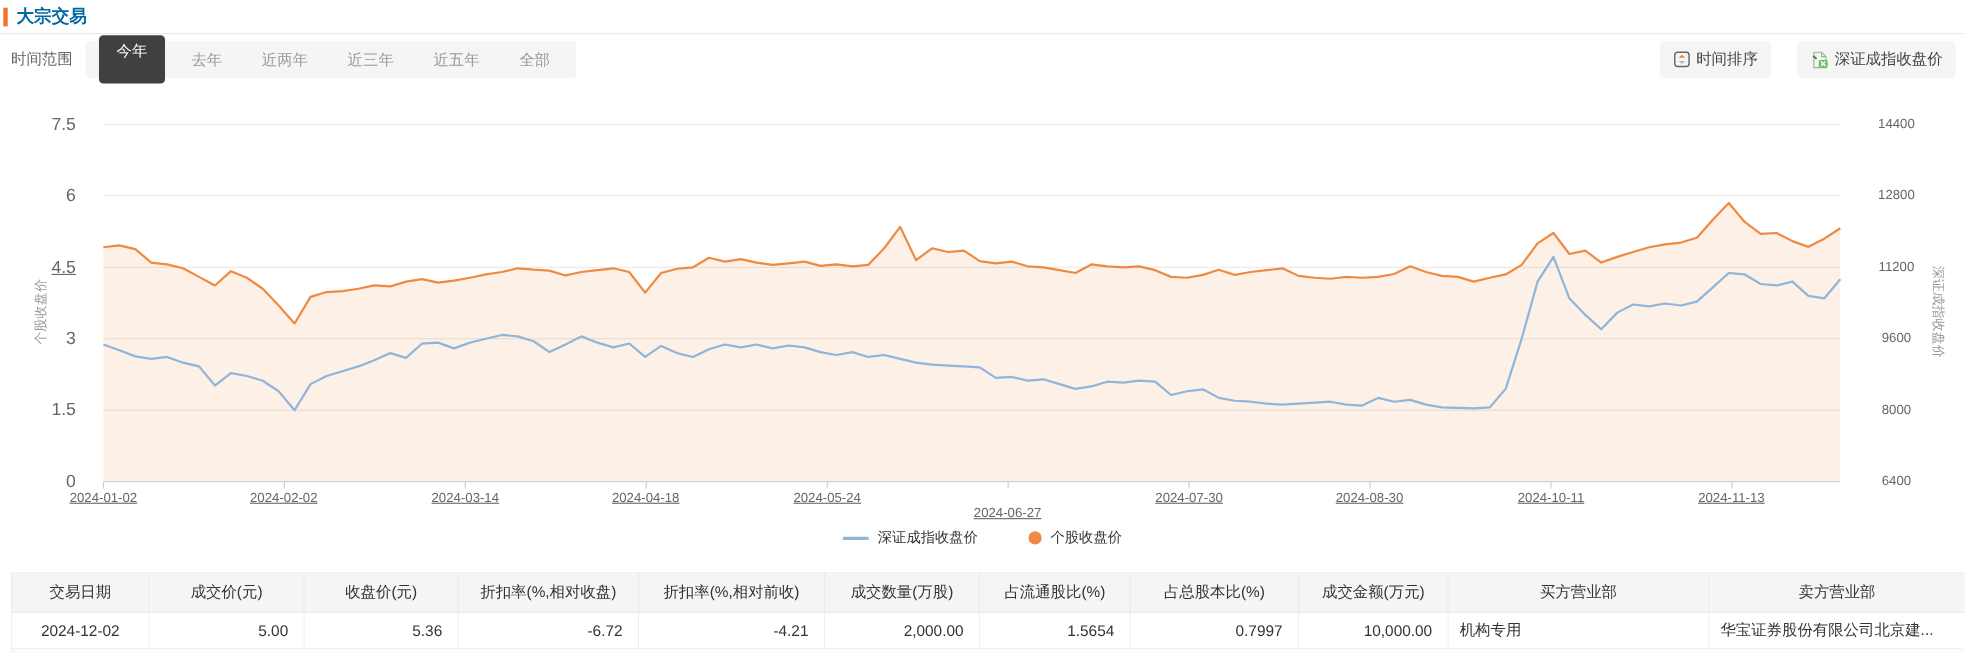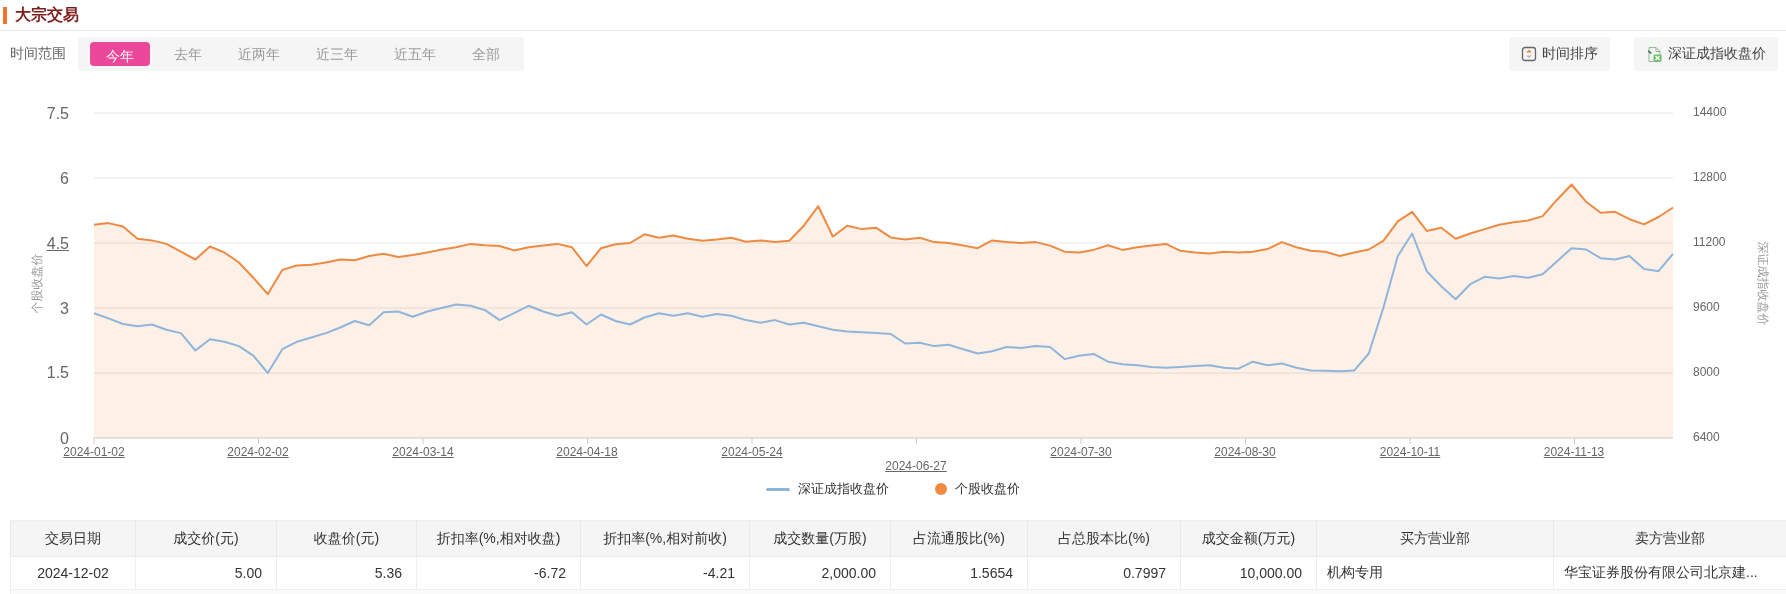--- a/index.html
+++ b/index.html
@@ -3,39 +3,39 @@
 <meta charset="utf-8">
 <style>
   * { margin:0; padding:0; box-sizing:border-box; }
   html,body { background:#fff; }
   body { font-family:"Liberation Sans","DejaVu Sans",sans-serif; color:#333; }
   .page { position:relative; width:1786px; height:594px; background:#fff; overflow:hidden; }
 
   
   .hdr { position:absolute; top:0; left:0; right:0; height:31px; border-bottom:1px solid #ebebeb; display:flex; align-items:center; }
   .hdr-bar { width:4px; height:17px; background:#f3722d; margin:0 8px 0 3px; }
-  .hdr-title { font-size:16px; font-weight:bold; color:#7f1d1d; }
+  .hdr-title { font-size:16px; font-weight:bold; color:#0369a1; }
 
   
   .toolbar { position:absolute; top:37px; left:10px; right:8px; height:34px; display:flex; align-items:center; font-size:14px; }
   .range-label { color:#666; margin-right:12px; }
   .range-group { background:#f5f5f5; border-radius:4px; height:34px; display:flex; align-items:center; padding:0 6px; }
   .range-btn { color:#999; padding:0 18px; height:34px; line-height:34px; cursor:pointer; border-radius:4px; }
-  .range-btn.active { background:#ec4899; color:#fff; height:24px; line-height:28px; margin:0 6px; padding:0 16px;text-align:right; }
+  .range-btn.active { background:#404040; color:#fff; height:44px; line-height:28px; margin:0 6px; padding:0 16px;text-align:right; }
   .date-box { background:#f5f5f5; border-radius:4px; height:34px; display:flex; align-items:center; margin-left:38px; padding:0 22px; color:#555; }
   .cal-icon { width:16px; height:16px; margin-right:12px; position:relative; }
   .spacer { flex:1; }
   .tool-btn { background:#f5f5f5; border-radius:4px; height:34px; display:flex; align-items:center; padding:0 12px; color:#444; cursor:pointer; margin-left:24px; }
   .tool-btn .ic { margin-right:5px; display:inline-flex; }
 
   
   .chart { position:absolute; top:80px; left:0; width:1786px; height:430px; }
   #plot { position:absolute; left:94px; top:33px; width:1579px; height:325px; overflow:visible; }
   .ytick { position:absolute; width:78px; text-align:right; font-size:16px; color:#666; padding-right:9px; }
-  .ytick-r { position:absolute; left:1685px; width:70px; text-align:left; font-size:12px; color:#666; padding-left:8px; }
+  .ytick-r { position:absolute; left:1685px; width:70px; text-align:center; font-size:12px; color:#666; padding-left:8px; }
   .xtick { position:absolute; top:365px; width:92px; text-align:center; font-size:12px; color:#666;text-decoration:underline; }
   .axis-name-l { position:absolute; left:-8px; top:195px; width:90px; text-align:center; font-size:12px; color:#999; transform:rotate(-90deg); transform-origin:center; }
   .axis-name-r { position:absolute; left:1712px; top:195px; width:100px; text-align:center; font-size:12px; color:#999; transform:rotate(90deg); transform-origin:center; }
   .legend { position:absolute; top:400px; left:0; width:1786px; display:flex; justify-content:center; gap:46px; font-size:13px; color:#333; }
   .legend-item { display:flex; align-items:center; gap:8px; cursor:pointer; }
   .lg-line { width:24px; height:3px; border-radius:2px; background:#8fb5da; }
   .lg-dot { width:12px; height:12px; border-radius:50%; background:#ee8a42; }
 
   
   .tablewrap { position:absolute; top:520px; left:10px; right:0; }

